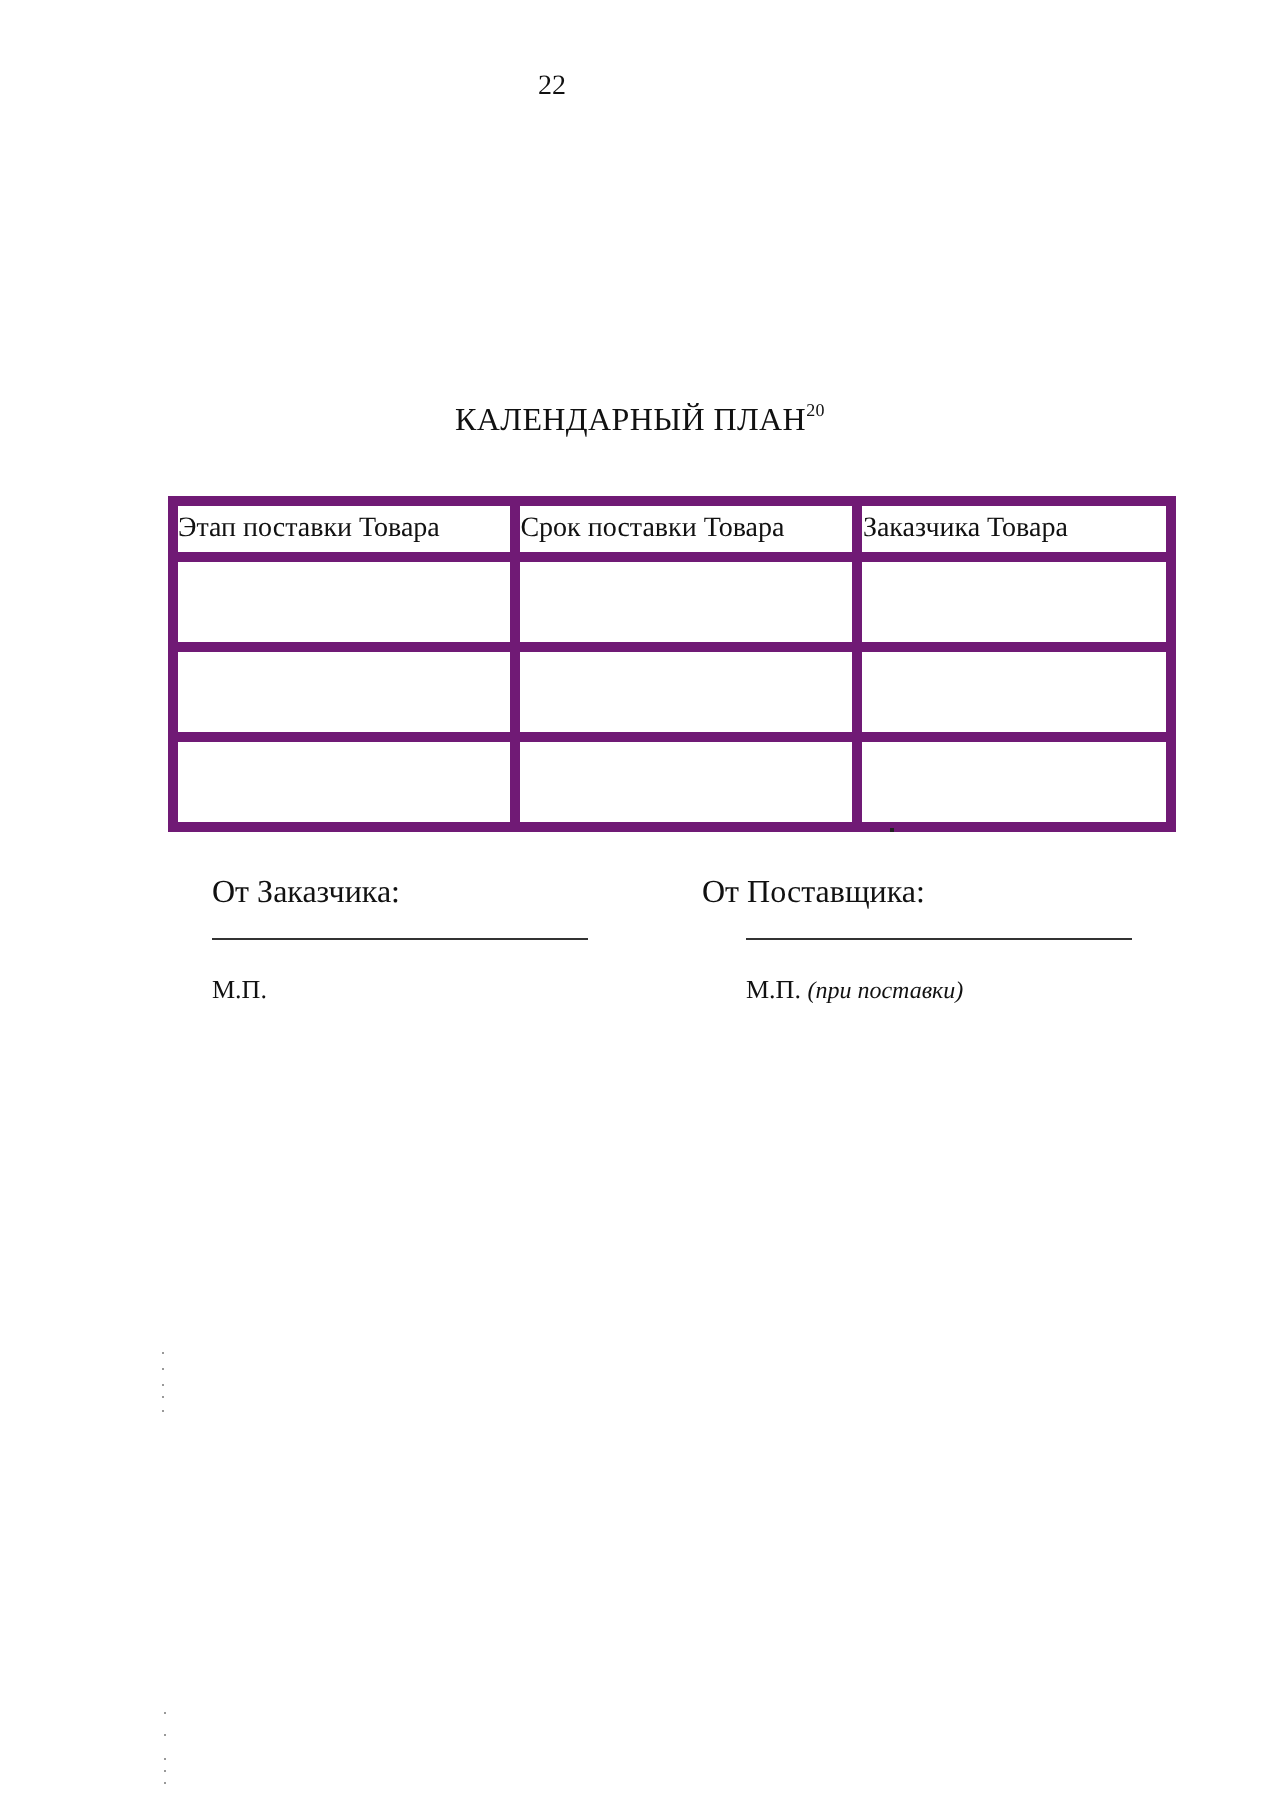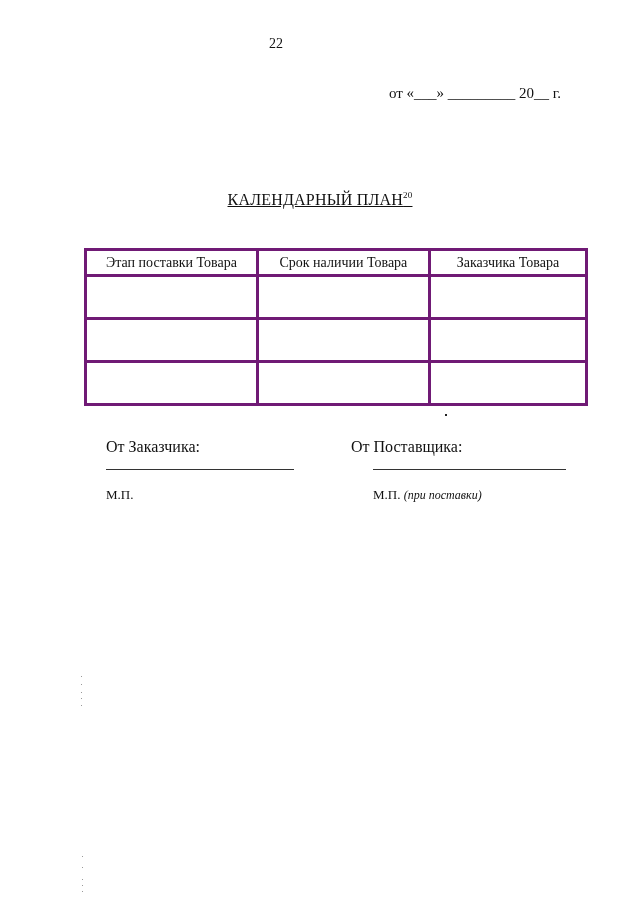--- a/index.html
+++ b/index.html
@@ -5,64 +5,63 @@
     html, body { margin: 0; padding: 0; }
     body {
       width: 640px; height: 905px; background: #ffffff; position: relative;
       font-family: "Liberation Serif", "DejaVu Serif", serif; color: #111;
       overflow: hidden;
     }
     .abs { position: absolute; }
     .page-number { left: 0; width: 552px; top: 36px; text-align: center; font-size: 14px; }
     .appendix { left: 360px; width: 230px; top: 84px; text-align: center; font-size: 15px; line-height: 19px; }
     .appendix div { white-space: pre; }
-    .title { left: 0; width: 640px; top: 190px; text-align: center; font-size: 16px; letter-spacing: 0.2px; text-decoration: underline; }
+    .title { left: 0; width: 640px; top: 200px; text-align: center; font-size: 16px; letter-spacing: 0.2px; }
     .title sup { font-size: 9px; vertical-align: 7px; }
     table.plan {
       position: absolute; left: 84px; top: 248px; width: 504px;
       border-collapse: collapse; font-size: 14px;
     }
     table.plan th, table.plan td {
-      border: 3px solid #701a75; font-weight: normal; text-align: center; padding: 0;
+      border: 5px solid #701a75; font-weight: normal; text-align: left; padding: 0;
     }
     table.plan th { height: 23px; }
     table.plan td { height: 40px; }
     table.plan col.c1 { width: 173px; }
     table.plan col.c2 { width: 173px; }
     table.plan col.c3 { width: 158px; }
     .sign-label { font-size: 16px; top: 438px; }
     .sign-line { border-top: 1px solid #333; height: 0; top: 469px; }
     .stamp { font-size: 13px; top: 487px; }
     .stamp i { font-size: 12px; }
     .dot { width: 2px; height: 2px; background: #222; }
     .speck { width: 1px; height: 1px; background: #999; }
   </style>
 </head>
 <body>
 
 <div class="abs page-number">22</div>
 
 <div class="abs appendix">
-  <div>от «___» _________ 20__ г.</div>
 </div>
 
 <div class="abs title">
   <span>КАЛЕНДАРНЫЙ ПЛАН</span><sup>20</sup>
 </div>
 
 <table class="plan">
   <colgroup>
       <col class="c1">
       <col class="c2">
       <col class="c3">
     </colgroup>
   <thead>
     <tr>
       <th>Этап поставки Товара</th>
-      <th>Срок наличии Товара</th>
+      <th>Срок поставки Товара</th>
       <th>Заказчика Товара</th>
     </tr>
   </thead>
   <tbody>
     <tr>
       <td></td>
       <td></td>
       <td></td>
     </tr>
     <tr>

